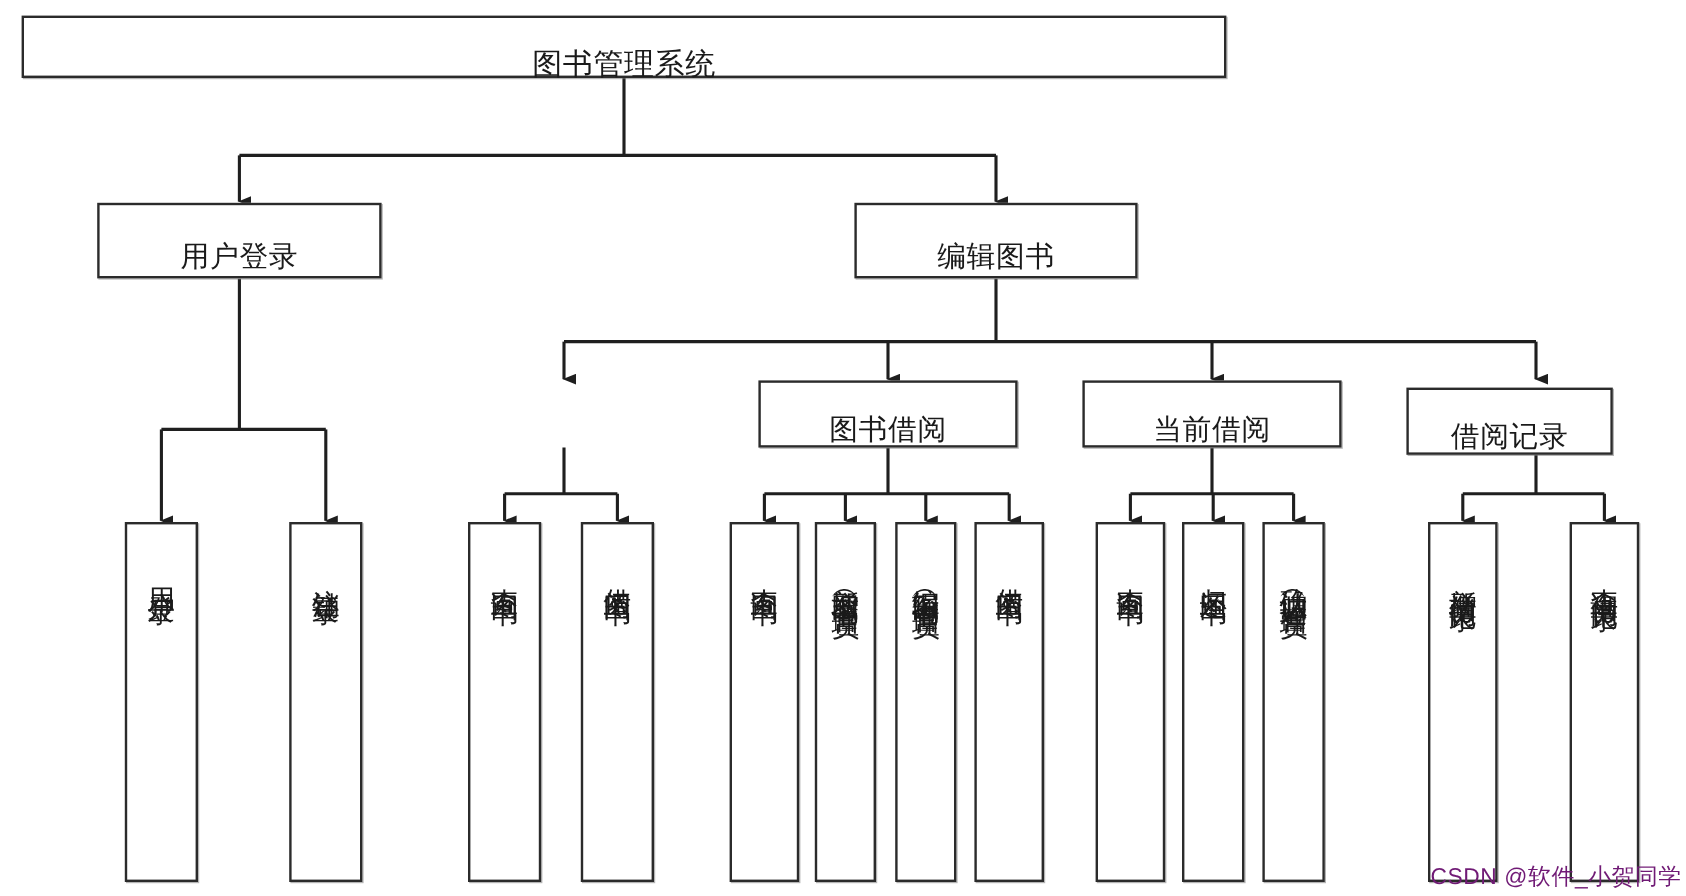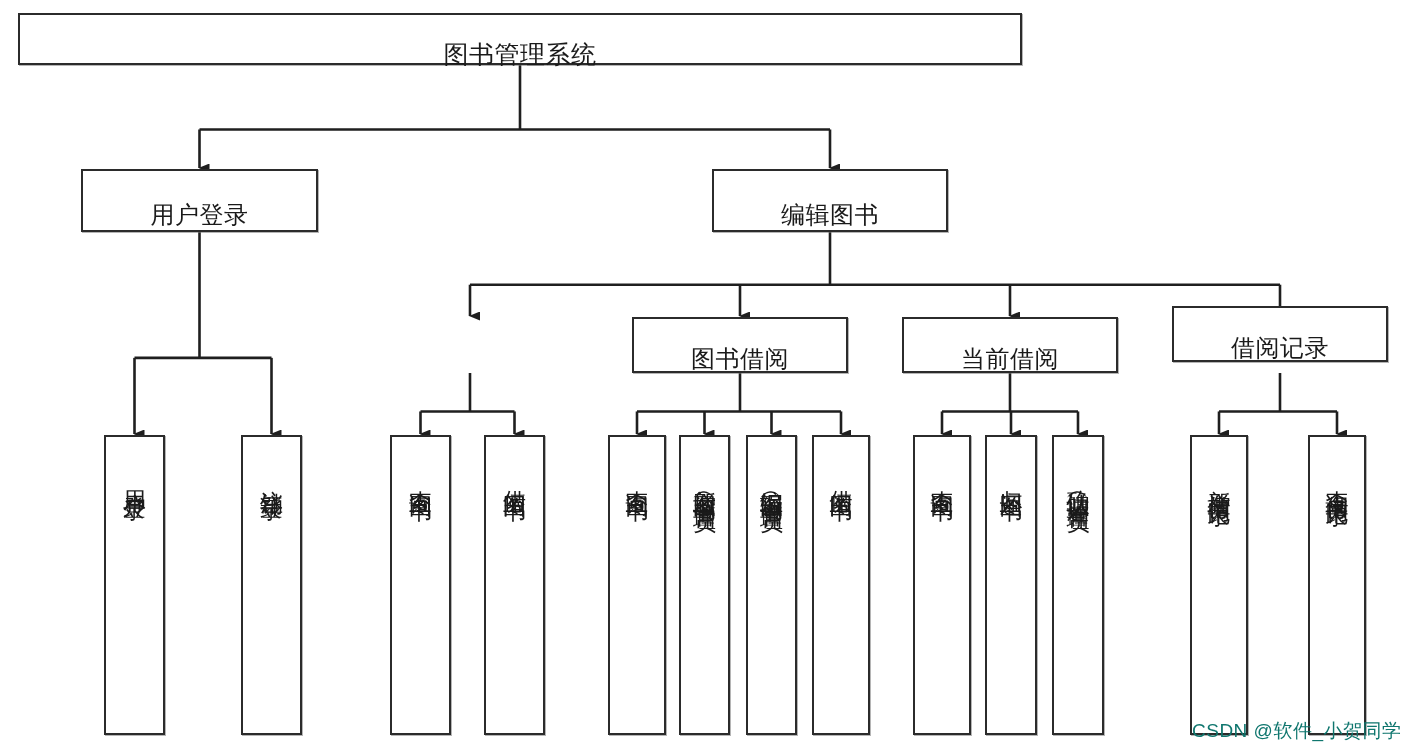--- a/index.html
+++ b/index.html
@@ -62,21 +62,21 @@
     writing-mode: vertical-rl;
     text-orientation: upright;
     font-size: 23px;
     line-height: 1.0;
     letter-spacing: 3px;
     white-space: nowrap;
   }
   .watermark {
     position: absolute;
     font-size: 19px;
-    color: #0f766e;
+    color: #701a75;
     white-space: nowrap;
     letter-spacing: 0.5px;
     user-select: none;
   }
 </style>
 </head>
 <body>
 
 <div id="diagram-root">
 
@@ -130,21 +130,21 @@
 
 
   <div class="node horiz" style="left: 902px; top: 317px; width: 216px; height: 56px;">
     <span class="node-label">当前借阅</span>
   </div>
 
   <div class="node horiz" style="left: 632px; top: 317px; width: 216px; height: 56px;">
     <span class="node-label">图书借阅</span>
   </div>
 
-  <div class="node horiz" style="left: 1172px; top: 306px; width: 216px; height: 56px;">
+  <div class="node horiz" style="left: 1172px; top: 323px; width: 172px; height: 56px;">
     <span class="node-label">借阅记录</span>
   </div>
 
   <div class="node vert" style="left: 104px; top: 435px; width: 61px; height: 300px;">
     <span class="node-label">用户登录</span>
   </div>
 
   <div class="node vert" style="left: 241px; top: 435px; width: 61px; height: 300px;">
     <span class="node-label">注销登录</span>
   </div>

